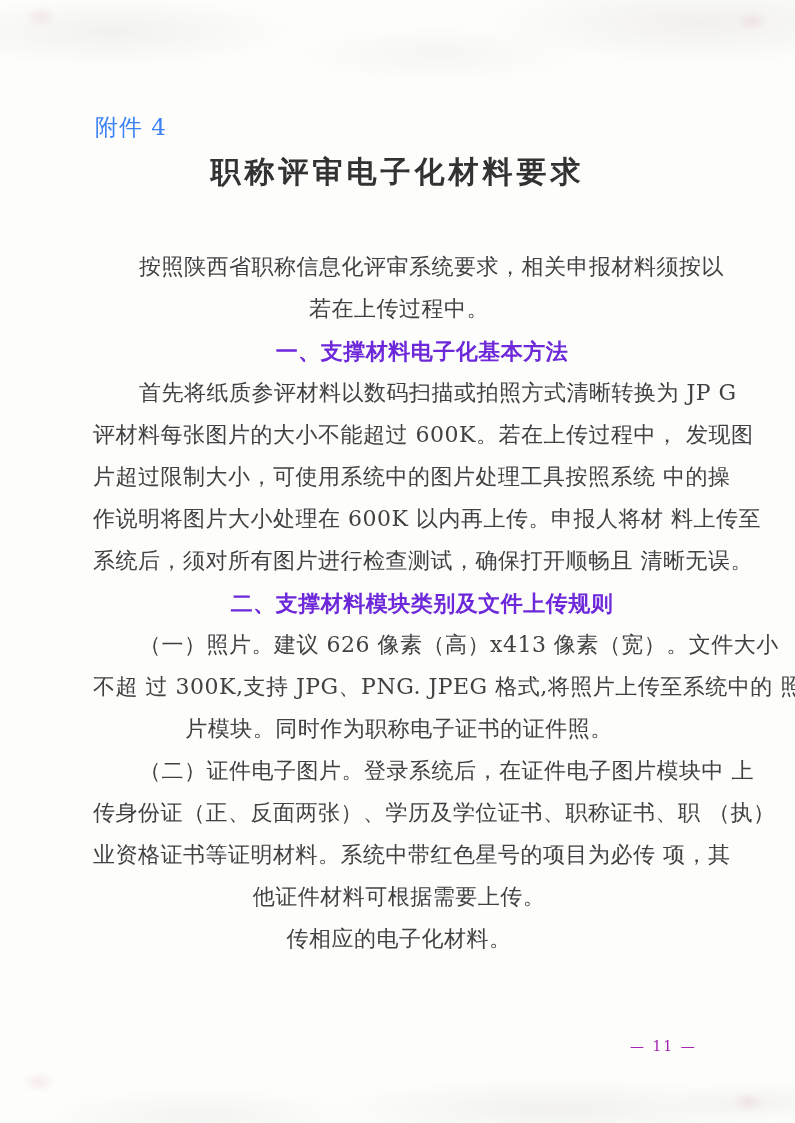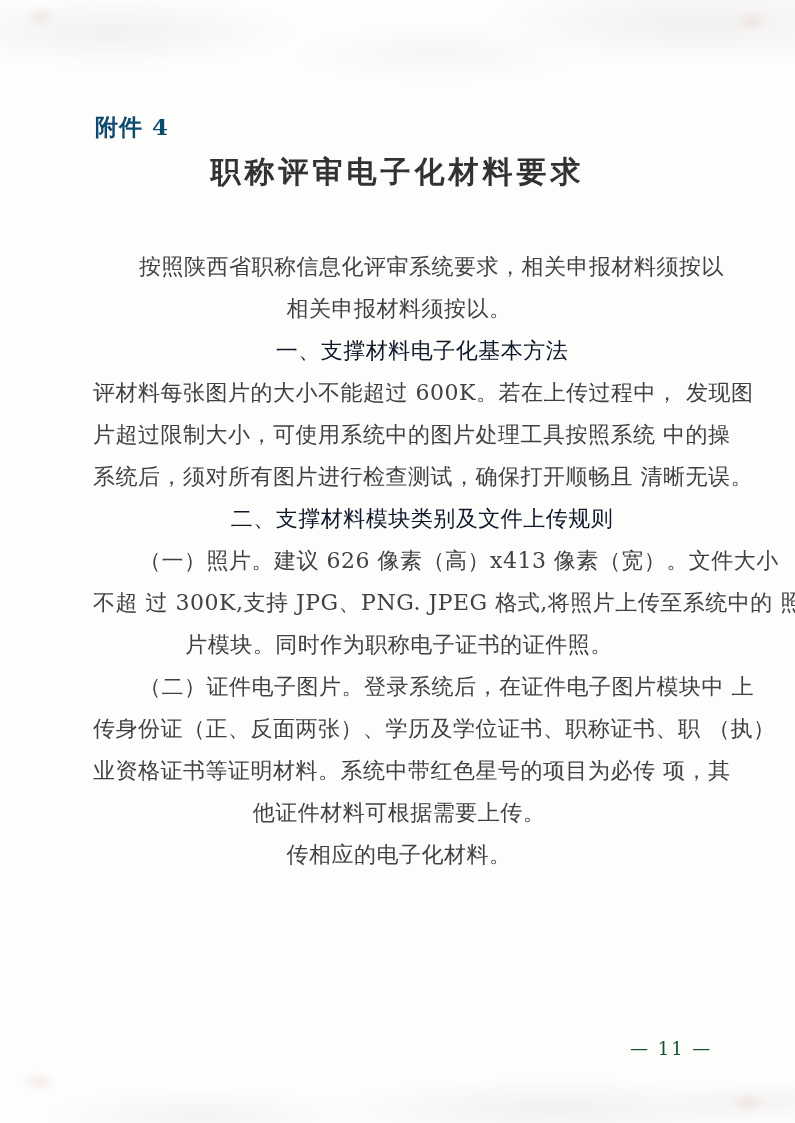--- a/index.html
+++ b/index.html
@@ -46,22 +46,22 @@
   .smudge-tl { top: 6px; left: 24px; }
   .smudge-tr { top: 10px; right: 26px; }
   .smudge-bl { bottom: 30px; left: 22px; }
   .smudge-br { bottom: 10px; right: 30px; }
 
   .attachment-label {
     position: absolute;
     left: 95px;
     top: 112px;
     font-size: 23px;
-    font-weight: 700;
-    color: #0c4a6e;
+    font-weight: 400;
+    color: #3b82f6;
     letter-spacing: 1px;
   }
   .doc-title {
     position: absolute;
     left: 0;
     right: 0;
     top: 152px;
     text-align: center;
     font-size: 30px;
     font-weight: 700;
@@ -80,29 +80,29 @@
   .line {
     height: 42px;
     line-height: 42px;
     white-space: nowrap;
     text-align: center;
   }
   .line.indent {
     padding-left: 46px;
   }
   .line.heading {
-    font-weight: 400;
-    color: #0f172a;
+    font-weight: 700;
+    color: #6d28d9;
   }
   .page-number {
     position: absolute;
     left: 630px;
     top: 1038px;
-    font-size: 18px;
-    color: #14532d;
+    font-size: 14px;
+    color: #a21caf;
     letter-spacing: 2px;
   }
 </style>
 </head>
 <body>
 
 <div class="page">
 
   <div class="scan-noise-top"></div>
   <div class="scan-noise-bottom"></div>
@@ -110,24 +110,26 @@
   <div class="corner-smudge smudge-tr"></div>
   <div class="corner-smudge smudge-bl"></div>
   <div class="corner-smudge smudge-br"></div>
 
   <div class="attachment-label">附件 4</div>
 
   <div class="doc-title">职称评审电子化材料要求</div>
 
   <div class="doc-body">
     <div class="line indent">按照陕西省职称信息化评审系统要求，相关申报材料须按以</div>
-    <div class="line">相关申报材料须按以。</div>
+    <div class="line">若在上传过程中。</div>
     <div class="line indent heading">一、支撑材料电子化基本方法</div>
+    <div class="line indent">首先将纸质参评材料以数码扫描或拍照方式清晰转换为 JP G</div>
     <div class="line">评材料每张图片的大小不能超过 600K。若在上传过程中， 发现图</div>
     <div class="line">片超过限制大小，可使用系统中的图片处理工具按照系统 中的操</div>
+    <div class="line">作说明将图片大小处理在 600K 以内再上传。申报人将材 料上传至</div>
     <div class="line">系统后，须对所有图片进行检查测试，确保打开顺畅且 清晰无误。</div>
     <div class="line indent heading">二、支撑材料模块类别及文件上传规则</div>
     <div class="line indent">（一）照片。建议 626 像素（高）x413 像素（宽）。文件大小</div>
     <div class="line">不超 过 300K,支持 JPG、PNG. JPEG 格式,将照片上传至系统中的 照</div>
     <div class="line">片模块。同时作为职称电子证书的证件照。</div>
     <div class="line indent">（二）证件电子图片。登录系统后，在证件电子图片模块中 上</div>
     <div class="line">传身份证（正、反面两张）、学历及学位证书、职称证书、职 （执）</div>
     <div class="line">业资格证书等证明材料。系统中带红色星号的项目为必传 项，其</div>
     <div class="line">他证件材料可根据需要上传。</div>
     <div class="line">传相应的电子化材料。</div>

